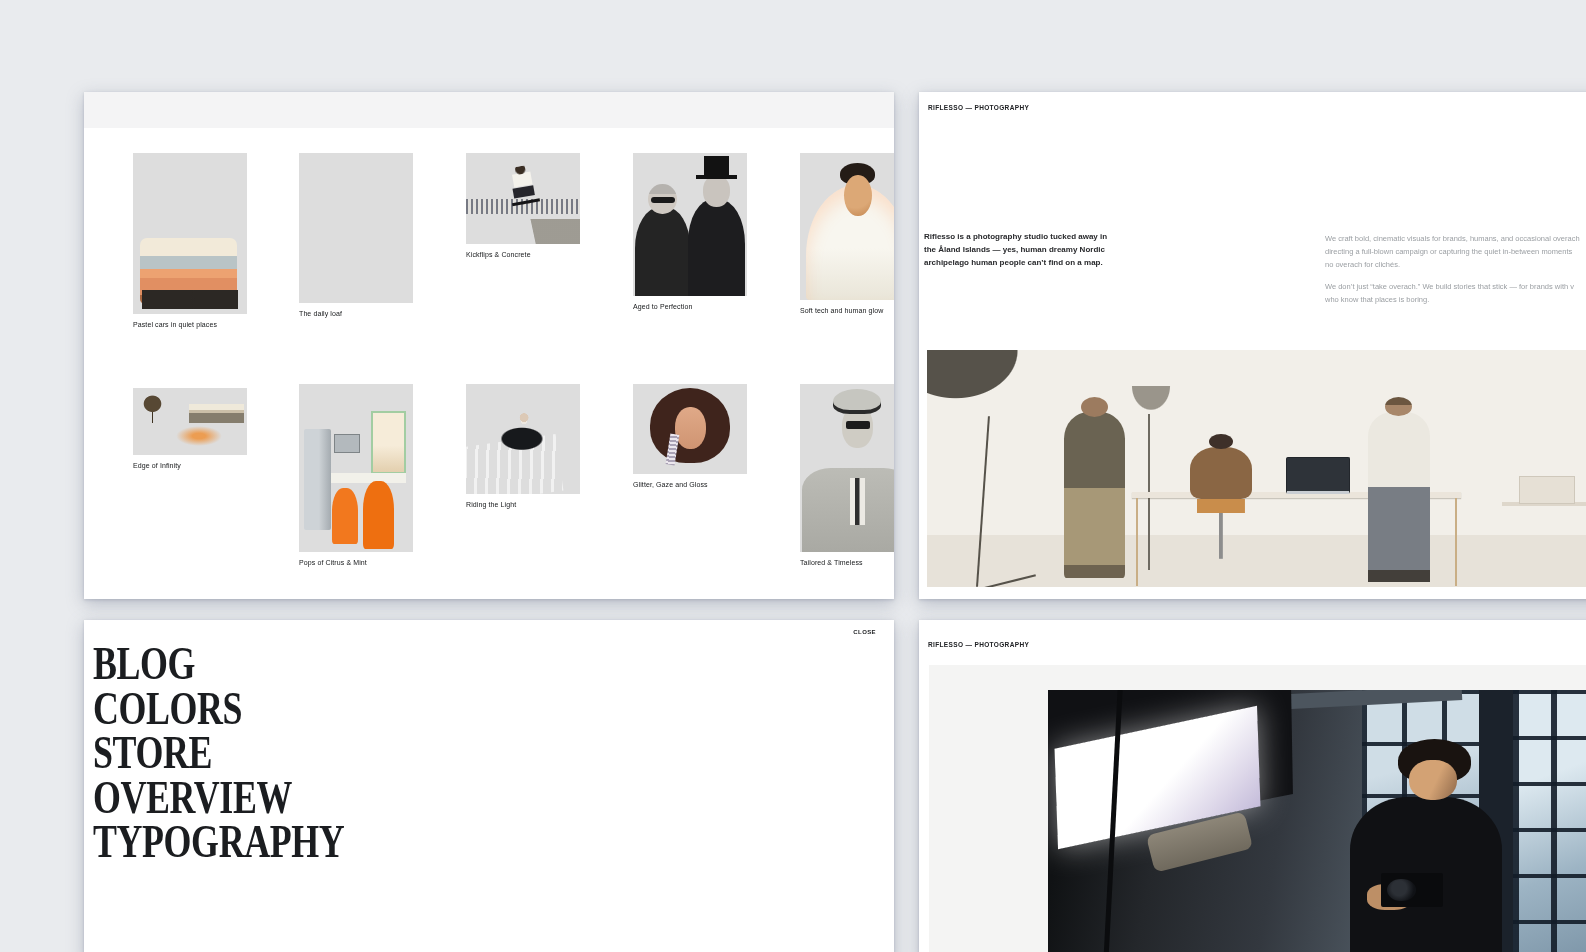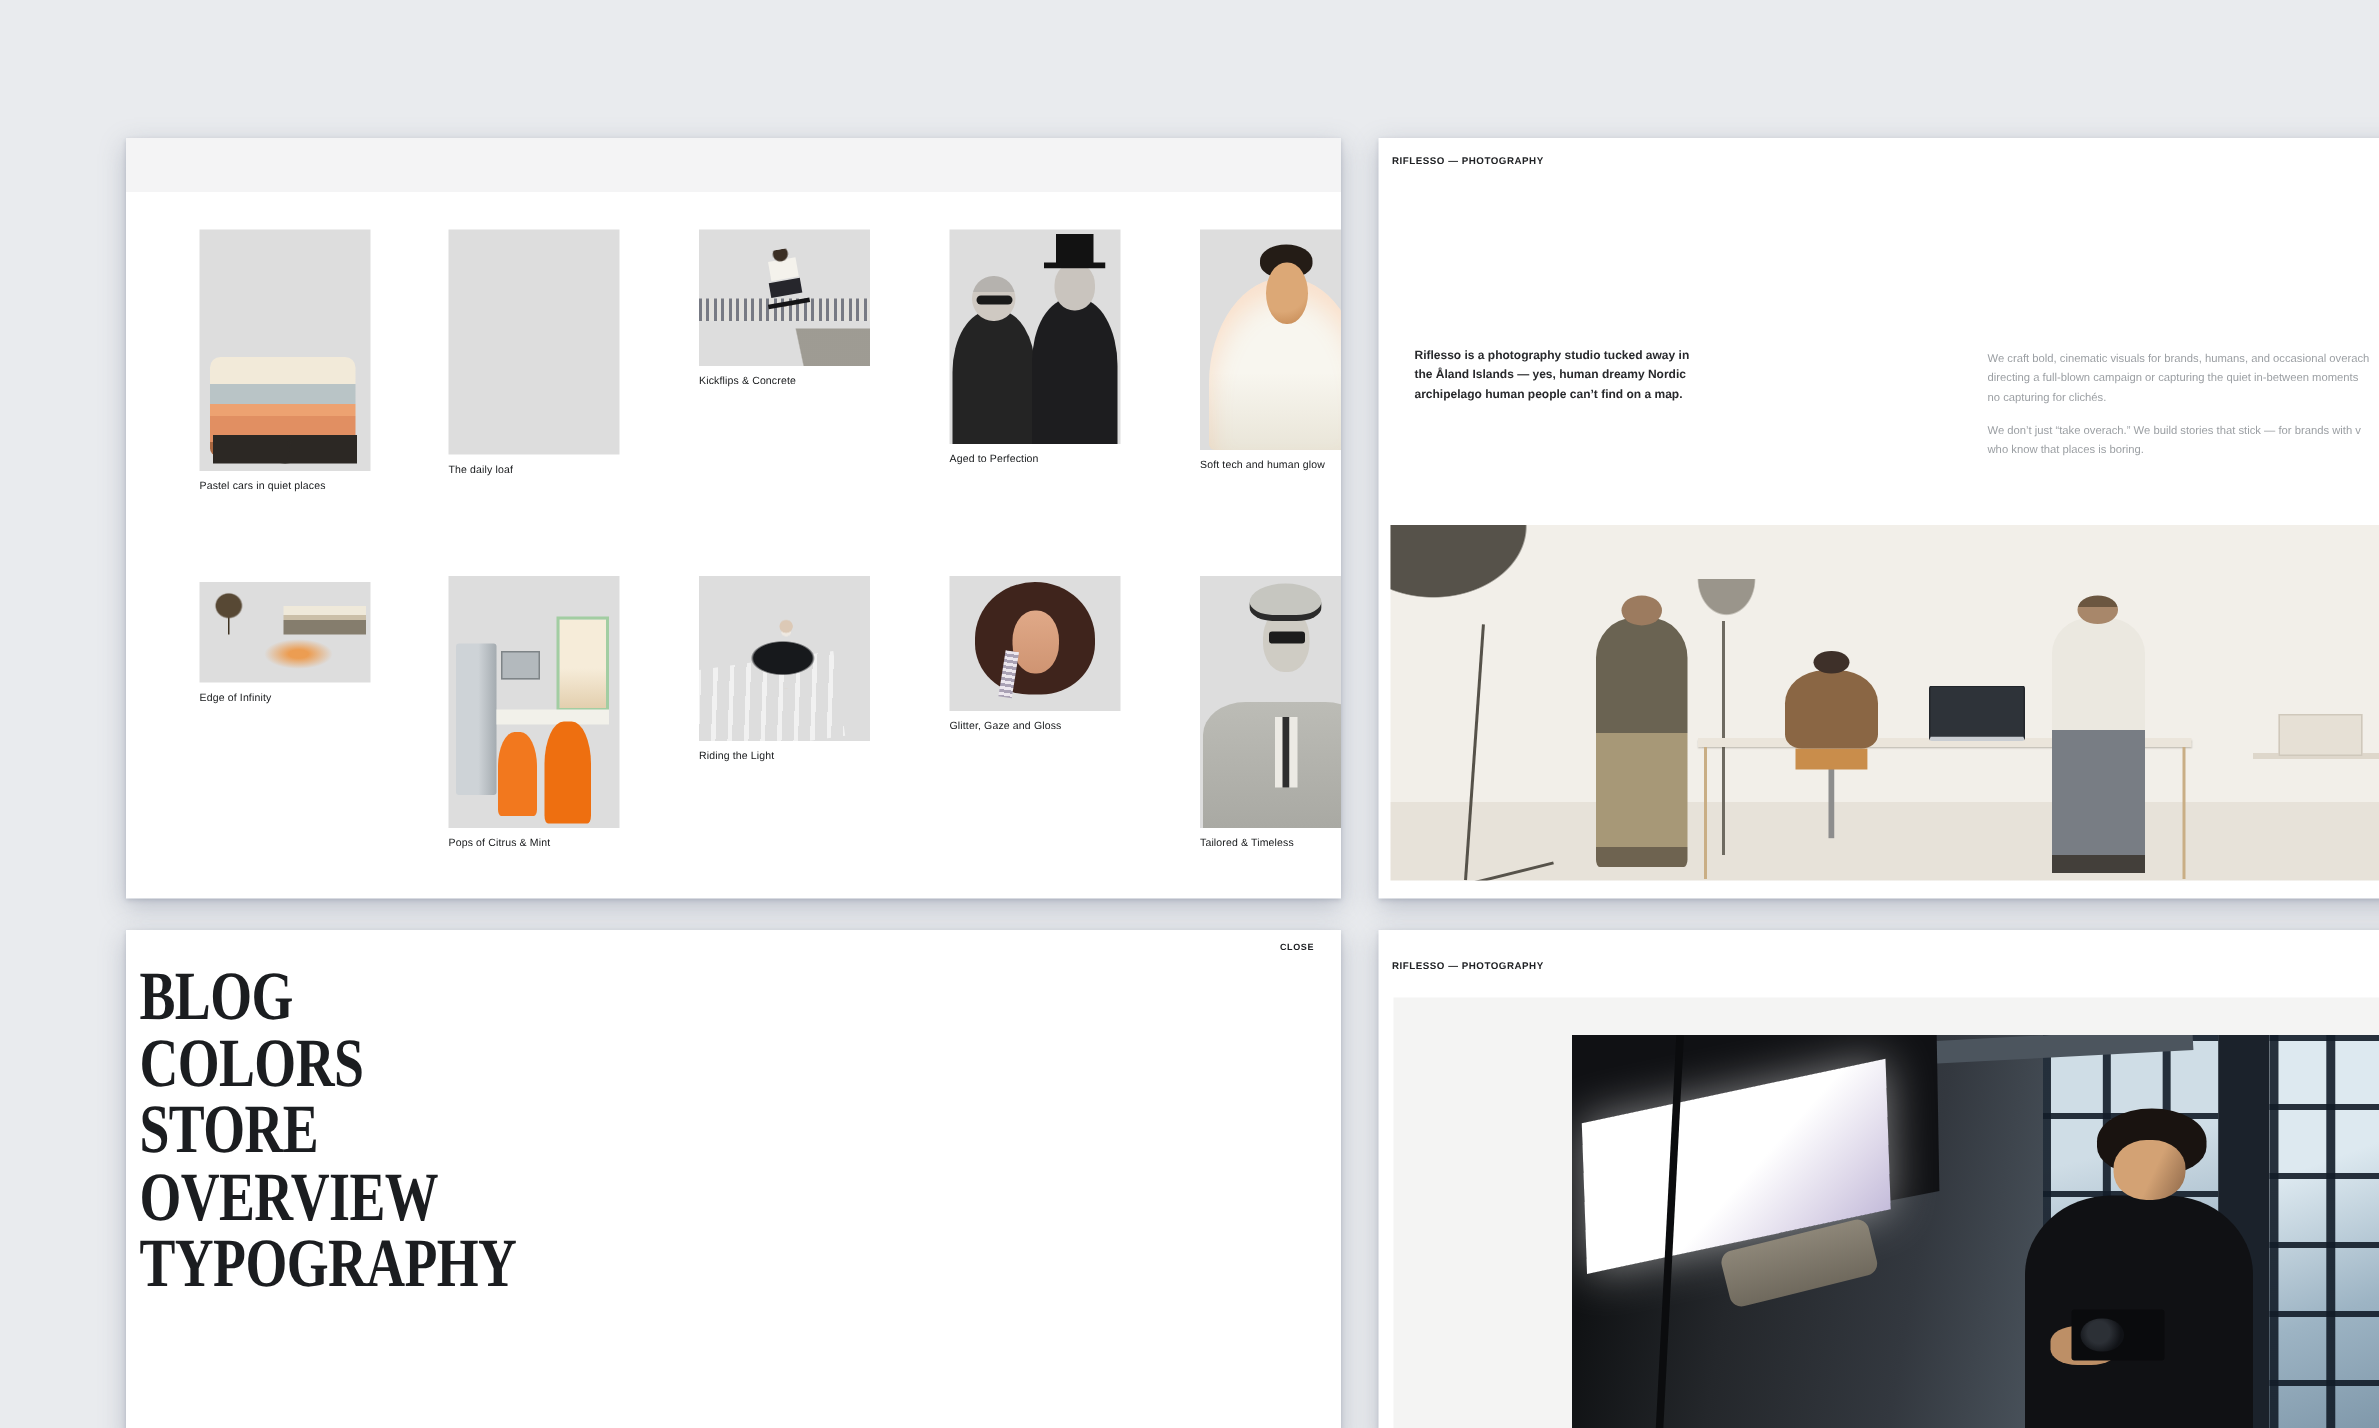--- a/index.html
+++ b/index.html
@@ -130,21 +130,21 @@
     background:linear-gradient(#2e2e2e,#2e2e2e) 50% 0/30% 100% no-repeat,#eceae4;}
   .head10{left:37%;top:13%;width:27%;height:25%;background:#cfccc4;border-radius:46%;}
   .hat{left:29%;top:3%;width:42%;height:15%;background:#c6c6c0;border-radius:50% 50% 35% 35%;
     box-shadow:inset 0 -4px 0 #2b2b2b;}
   .shades{left:40%;top:22%;width:21%;height:4.5%;background:#1c1c1c;border-radius:2px;}
 
   
   .panel-about{left:919px;top:92px;width:700px;height:507px;}
   .brand{position:absolute;left:9px;top:12px;font-size:6.5px;font-weight:700;
     letter-spacing:.35px;color:#202225;white-space:nowrap;}
-  .intro{position:absolute;left:24px;top:138px;font-size:8px;line-height:13px;
+  .intro{position:absolute;left:5px;top:138px;font-size:8px;line-height:13px;
     font-weight:600;color:#28292c;}
   .intro div{white-space:nowrap;}
   .about-body{position:absolute;left:406px;top:140px;font-size:7.5px;line-height:13px;
     font-weight:400;color:#9b9fa3;}
   .about-body div{white-space:nowrap;}
   .about-body .para-gap{height:9px;}
   .photo-b{position:absolute;left:8px;top:258px;right:8px;height:237px;overflow:hidden;
     background:linear-gradient(180deg,#f2efe9 0 78%,#e7e2d9 78%);}
   .sb-umbrella{left:-5%;top:-20%;width:27%;height:78%;
     background:radial-gradient(closest-side at 34% 26%,#56524a 0 98%,transparent 100%);}
@@ -317,21 +317,21 @@
 
   <div class="intro">
     <div>Riflesso is a photography studio tucked away in</div>
     <div>the Åland Islands — yes, human dreamy Nordic</div>
     <div>archipelago human people can’t find on a map.</div>
   </div>
 
   <div class="about-body">
     <div>We craft bold, cinematic visuals for brands, humans, and occasional overach</div>
     <div>directing a full-blown campaign or capturing the quiet in-between moments</div>
-    <div>no capturing for clichés.</div>
+    <div>no overach for clichés.</div>
     <div class="para-gap"></div>
     <div>We don’t just “take overach.” We build stories that stick — for brands with v</div>
     <div>who know that places is boring.</div>
   </div>
 
   <div class="photo-b">
     <div class="shape sb-umbrella"></div>
     <div class="shape sb-stand1"></div>
     <div class="shape sb-leg1"></div>
     <div class="shape sb-cone"></div>

